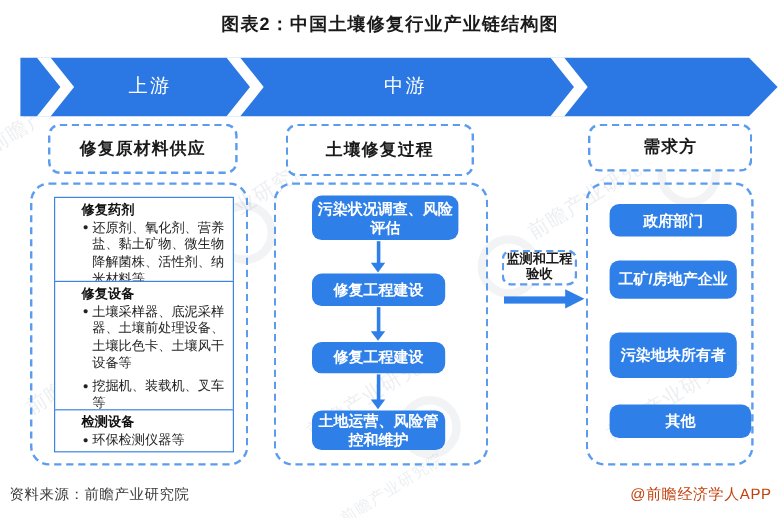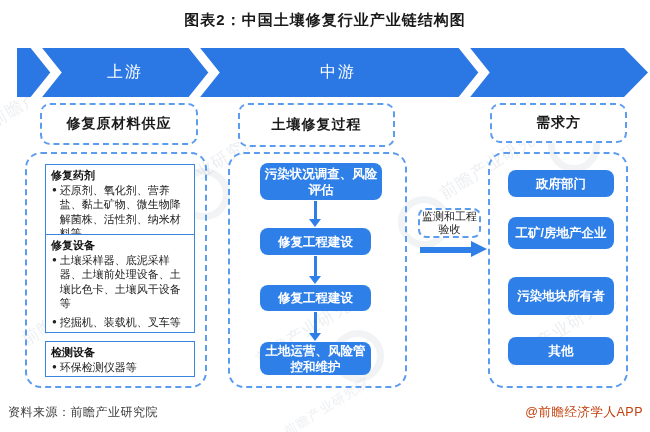--- a/index.html
+++ b/index.html
@@ -32,21 +32,21 @@
   .hdr-down{left:490px;top:103px;width:137px;height:40px;}
   .dashed-container{
     position:absolute;border:2px dashed #5b9cef;border-radius:16px;box-sizing:border-box;
   }
   .cont-up{left:25px;top:152px;width:182px;height:236px;}
   .cont-mid{left:228px;top:152px;width:179px;height:236px;}
   .cont-down{left:488px;top:152px;width:140px;height:236px;}
   
   .mat-box{
     position:absolute;left:45px;width:150px;box-sizing:border-box;background:#fff;
-    border:1px solid #3a85e0;padding:3px 4px 2px 5px;
+    border:1px solid #3a85e0;padding:3px 4px 2px 22px;
     font-size:11px;line-height:14.5px;color:#222;
   }
   .mat-box-1{top:164px;min-height:64px;}
   .mat-box-2{top:234px;min-height:99px;}
   .mat-box-3{top:341px;min-height:32px;}
   .mat-title{font-weight:bold;color:#111;}
   .mat-section + .mat-section{margin-top:4px;}
   .bullet{display:flex;}
   .bullet .dot{font-size:8px;line-height:14.5px;margin:0 3px 0 1px;}
   
@@ -55,38 +55,38 @@
     display:flex;align-items:center;justify-content:center;text-align:center;
     font-size:12.5px;font-weight:bold;line-height:16px;box-sizing:border-box;padding:0 4px;
   }
   .step-1{left:260px;top:163px;width:122px;height:37px;}
   .step-2{left:260px;top:228px;width:111px;height:27px;}
   .step-3{left:260px;top:285px;width:111px;height:26px;}
   .step-4{left:260px;top:342px;width:111px;height:33px;}
   .demand-1{left:508px;top:170px;width:106px;height:27px;}
   .demand-2{left:508px;top:217px;width:106px;height:32px;}
   .demand-3{left:508px;top:277px;width:106px;height:38px;}
-  .demand-4{left:508px;top:337px;width:106px;height:28px;}
+  .demand-4{left:508px;top:337px;width:118px;height:28px;}
   
   .v-arrow{position:absolute;left:309px;width:13px;}
   .va-1{top:201px;height:26px;}
   .va-2{top:256px;height:28px;}
   .va-3{top:312px;height:29px;}
   .v-arrow .shaft{position:absolute;left:5px;top:0;width:3px;background:#2e7fe8;bottom:7px;}
   .v-arrow .head{
     position:absolute;left:0;bottom:0;width:0;height:0;
     border-left:6.5px solid transparent;border-right:6.5px solid transparent;
     border-top:8px solid #2e7fe8;
   }
   
   .monitor-box{
     position:absolute;left:418px;top:208px;width:63px;height:30px;box-sizing:border-box;
     border:2px dashed #5b9cef;border-radius:8px;background:#fff;
     display:flex;align-items:center;justify-content:center;text-align:center;
-    font-size:11px;font-weight:normal;color:#1a1a1a;line-height:13px;
+    font-size:11px;font-weight:bold;color:#1a1a1a;line-height:13px;
   }
   .h-arrow{position:absolute;left:420px;top:241px;width:67px;height:17px;}
   .h-arrow .shaft{position:absolute;left:0;top:5.5px;width:52px;height:6px;background:#2e7fe8;}
   .h-arrow .head{
     position:absolute;right:0;top:0;width:0;height:0;
     border-top:8.5px solid transparent;border-bottom:8.5px solid transparent;
     border-left:16px solid #2e7fe8;
   }
   
   .footer-source{position:absolute;left:8px;top:404px;font-size:12px;color:#3c3c3c;letter-spacing:0.5px;}

